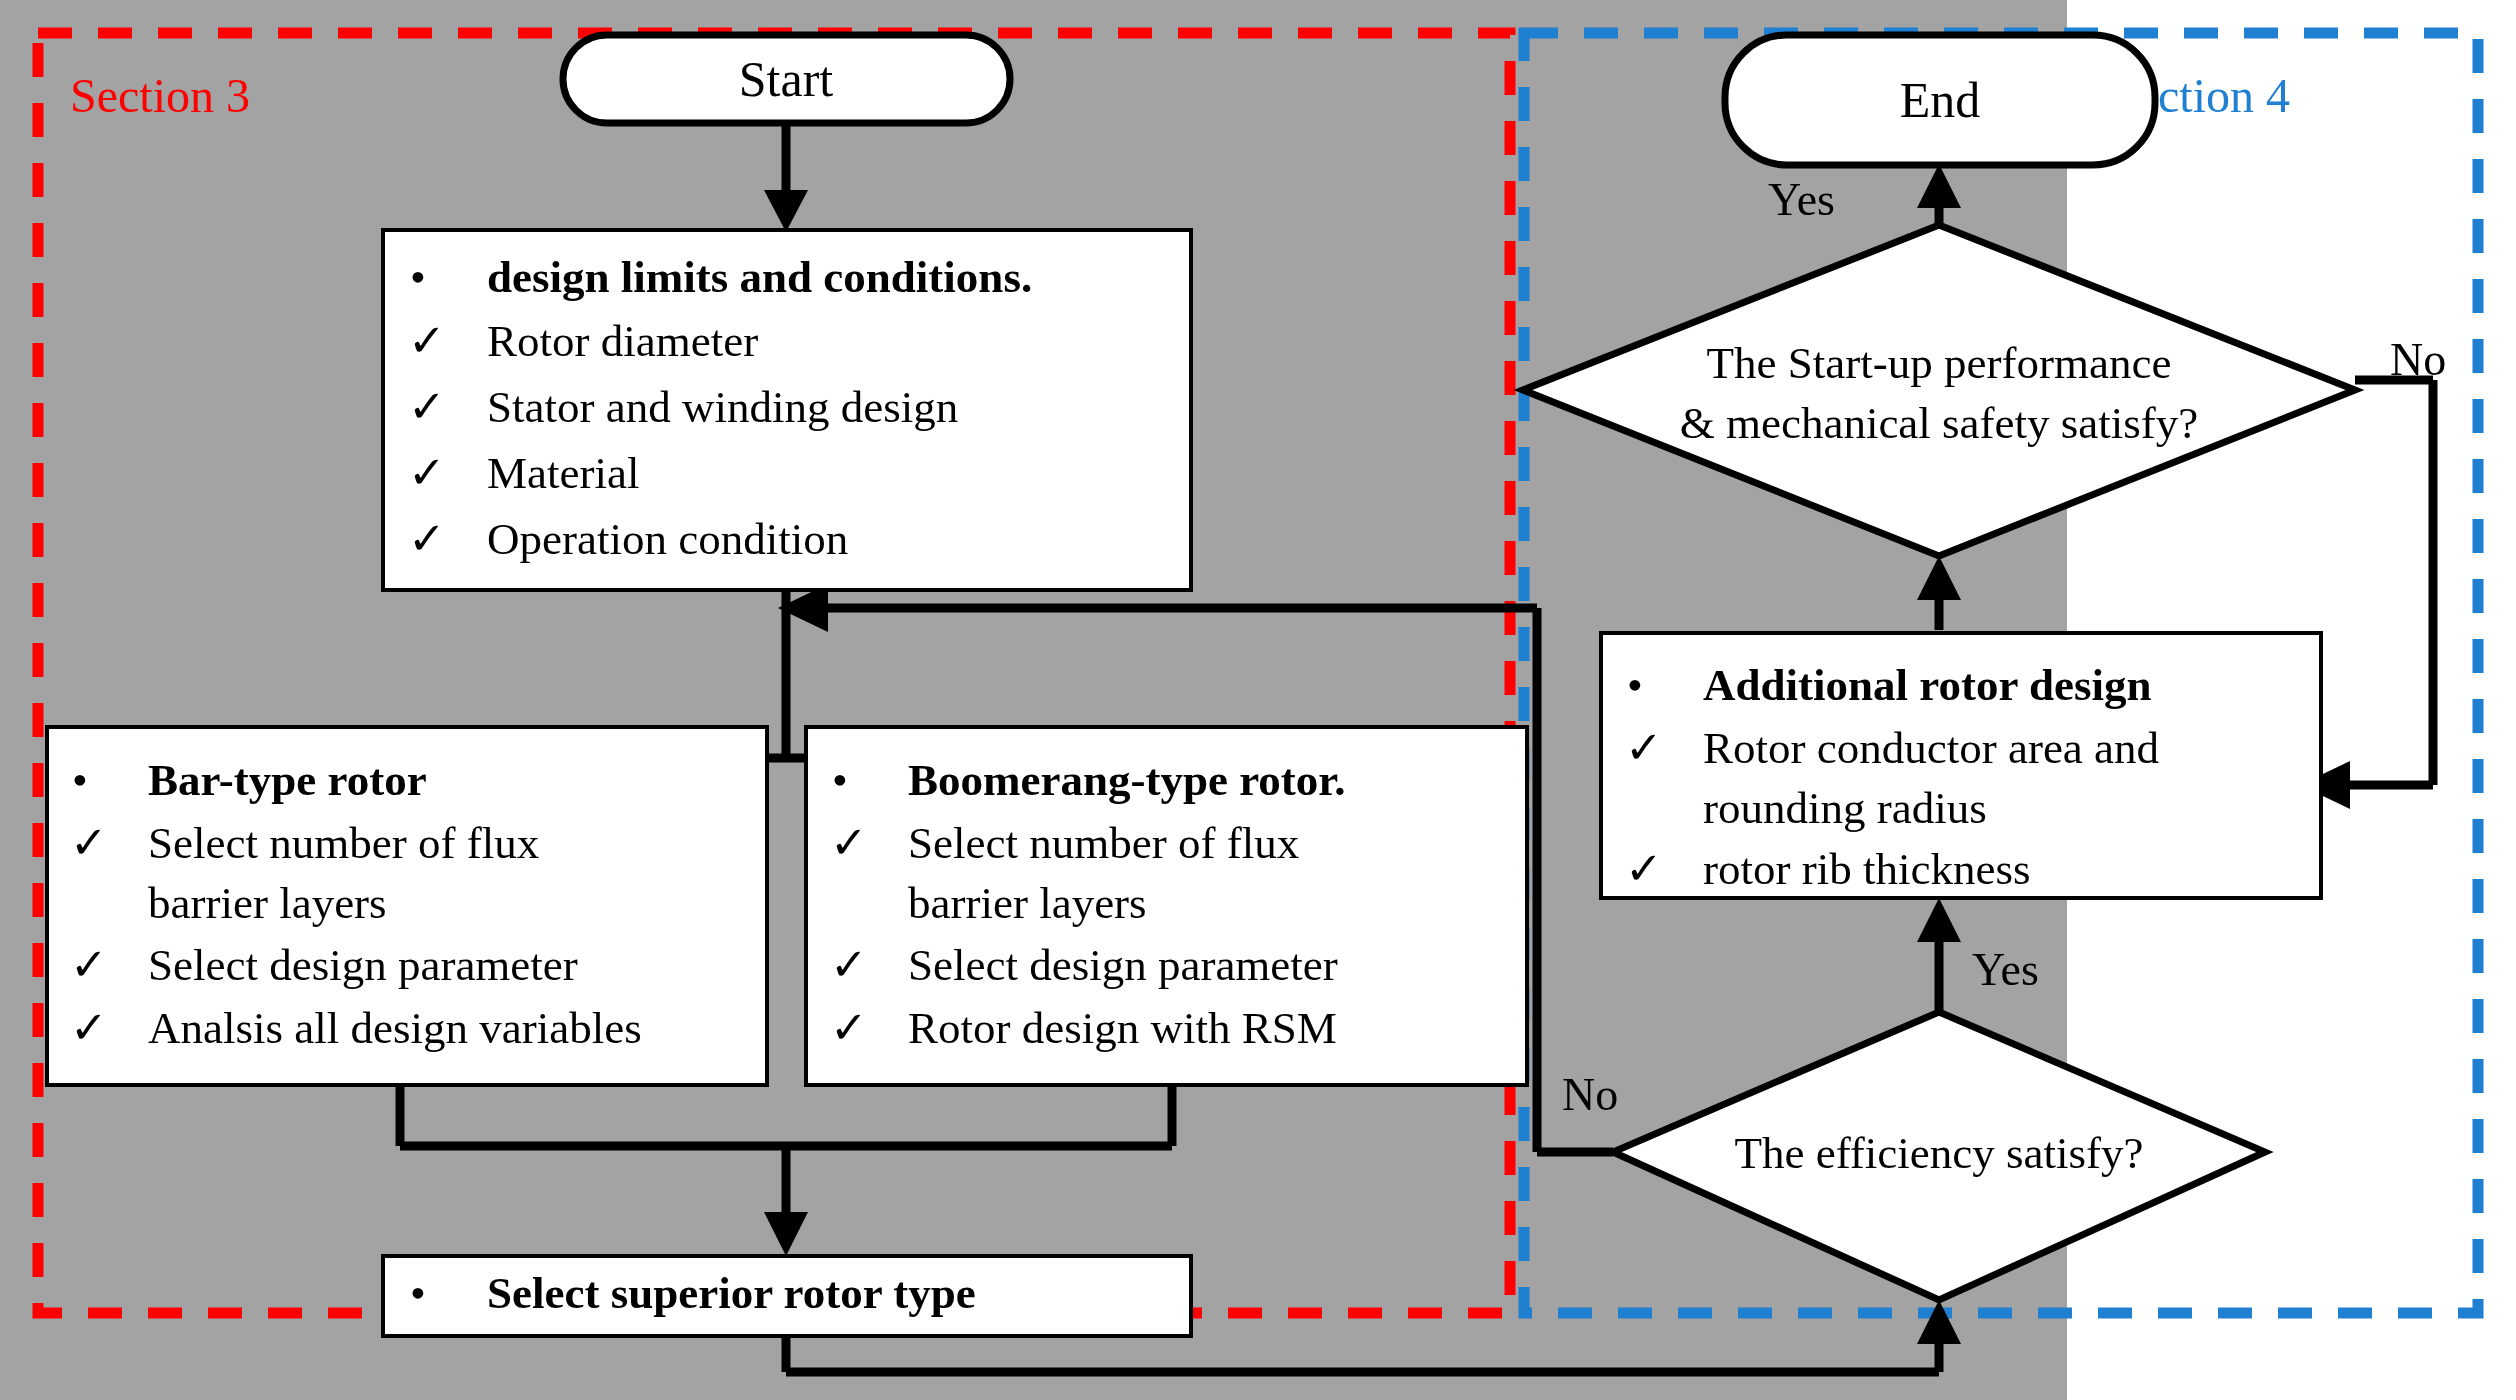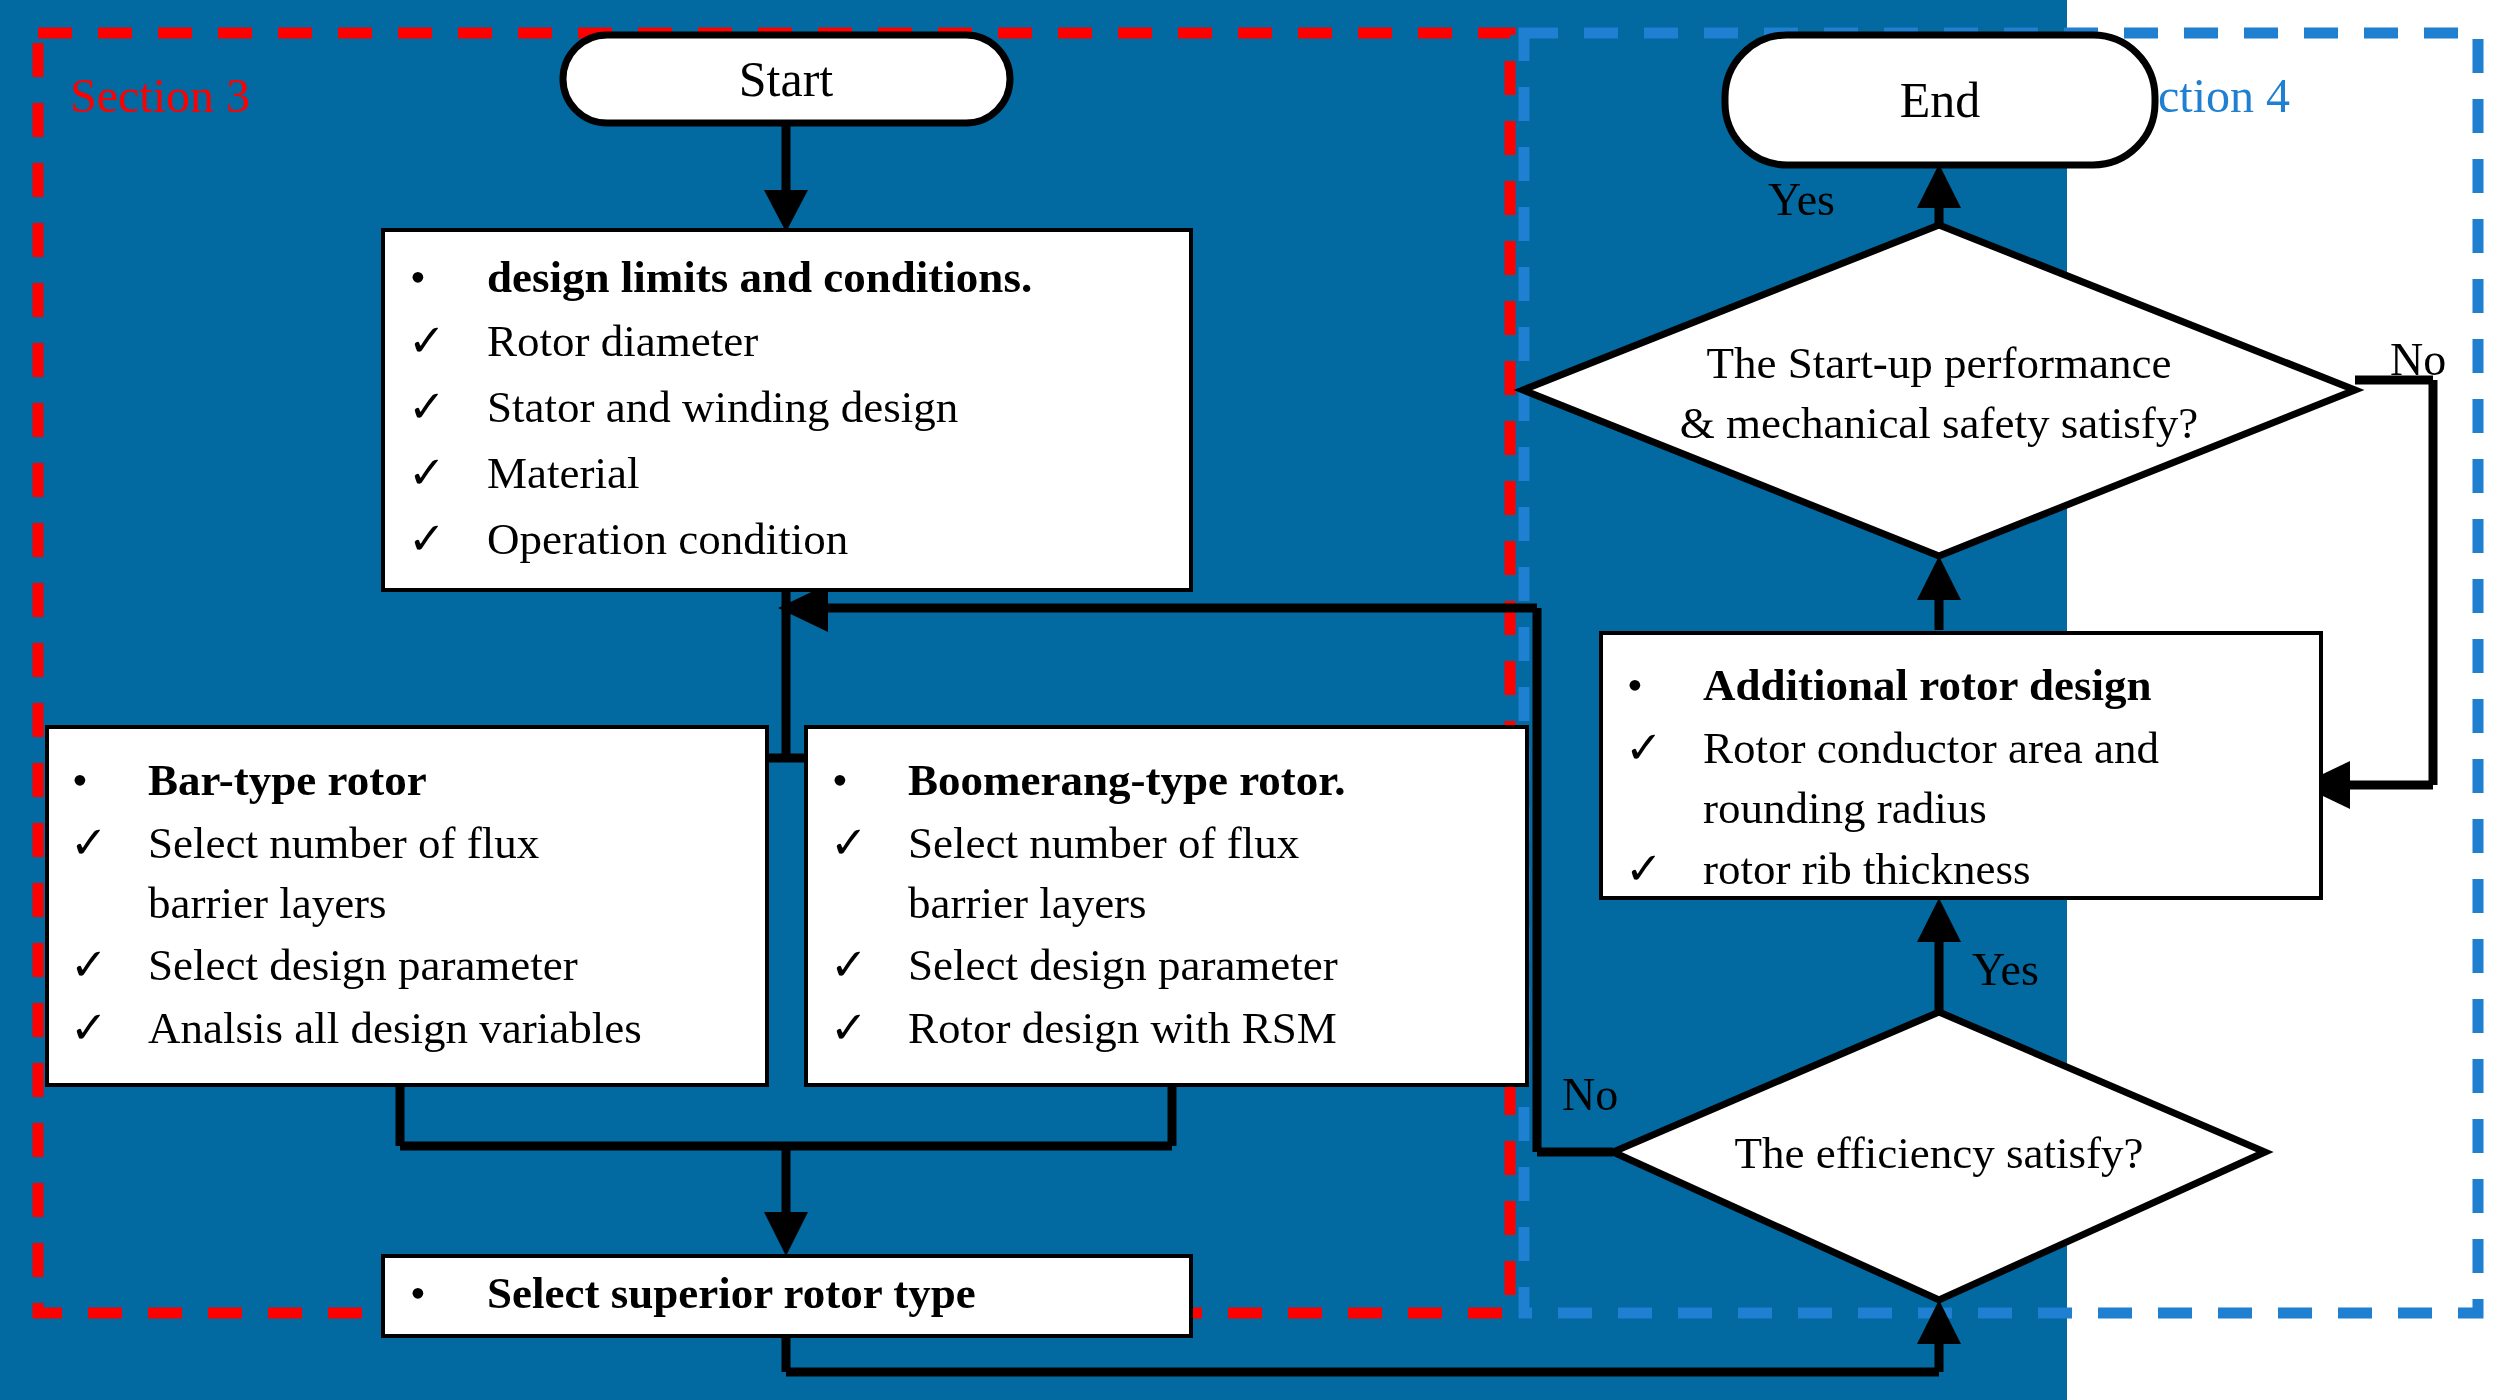--- a/index.html
+++ b/index.html
@@ -4,21 +4,21 @@
 <style>
   html, body {
     margin: 0;
     padding: 0;
     background: #ffffff;
   }
   #canvas-wrap {
     position: relative;
     width: 2067px;
     height: 1400px;
-    background: #0369a1;
+    background: #a3a3a3;
     font-family: "Liberation Serif", "DejaVu Serif", serif;
   }
   svg#flow {
     position: absolute;
     left: 0; top: 0;
     width: 2516px;
     height: 1400px;
   }
   .sec-label {
     font-family: "Liberation Serif", "DejaVu Serif", serif;

